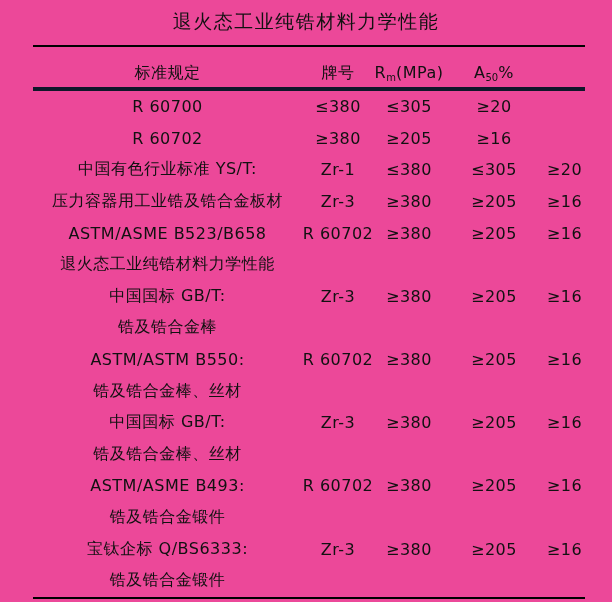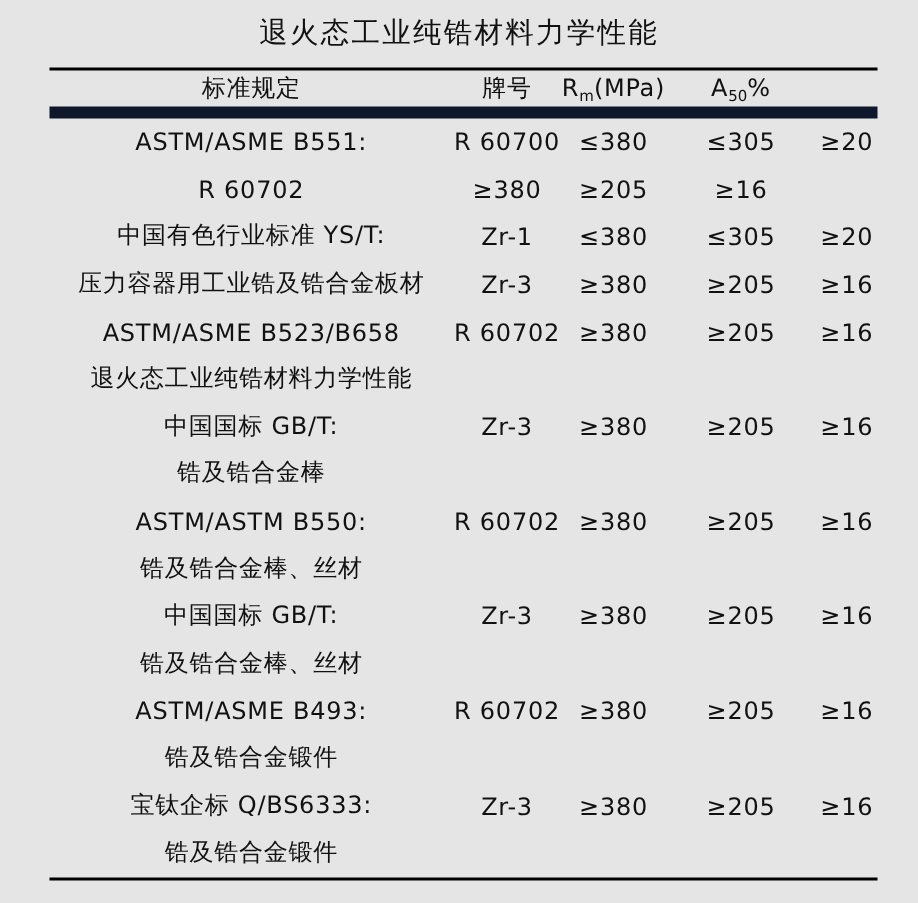--- a/index.html
+++ b/index.html
@@ -5,21 +5,21 @@
   * { margin: 0; padding: 0; box-sizing: border-box; }
   html, body { background: #ffffff; }
   body {
     width: 612px; height: 602px;
     font-family: "DejaVu Sans", sans-serif;
     color: #111111;
   }
   .page {
     position: relative;
     width: 612px; height: 602px;
-    background: #e5e5e5;
+    background: #ec4899;
     overflow: hidden;
   }
   .title {
     position: absolute;
     top: 9px; left: 0; width: 100%;
     text-align: center;
     font-size: 19px;
     letter-spacing: 1.5px;
     white-space: nowrap;
   }
@@ -29,21 +29,22 @@
     border-top: 2px solid #000;
     border-bottom: 2px solid #000;
   }
   .row {
     display: grid;
     grid-template-columns: 269px 72px 70px 100px 41px;
     align-items: center;
   }
   .header-row {
     height: 32px;
-    border-bottom: 8px solid #0f172a;
+    border-bottom: 4px solid #0f172a;
+    margin-top: 12px;
   }
   .body .row { height: 31.6px; }
   .cell {
     text-align: center;
     font-size: 16px;
     letter-spacing: 0.5px;
     white-space: nowrap;
     overflow: visible;
   }
   sub {
@@ -63,21 +64,20 @@
 
     <div class="row header-row">
       <div class="cell">标准规定</div>
       <div class="cell">牌号</div>
       <div class="cell"><span>R</span><sub>m</sub><span>(MPa)</span></div>
       <div class="cell"><span>A</span><sub>50</sub><span>%</span></div>
     </div>
 
     <div class="body">
   <div class="row">
-    <div class="cell">ASTM/ASME B551:</div>
     <div class="cell">R 60700</div>
     <div class="cell">≤380</div>
     <div class="cell">≤305</div>
     <div class="cell">≥20</div>
   </div>
 
   <div class="row">
     <div class="cell">R 60702</div>
     <div class="cell">≥380</div>
     <div class="cell">≥205</div>

